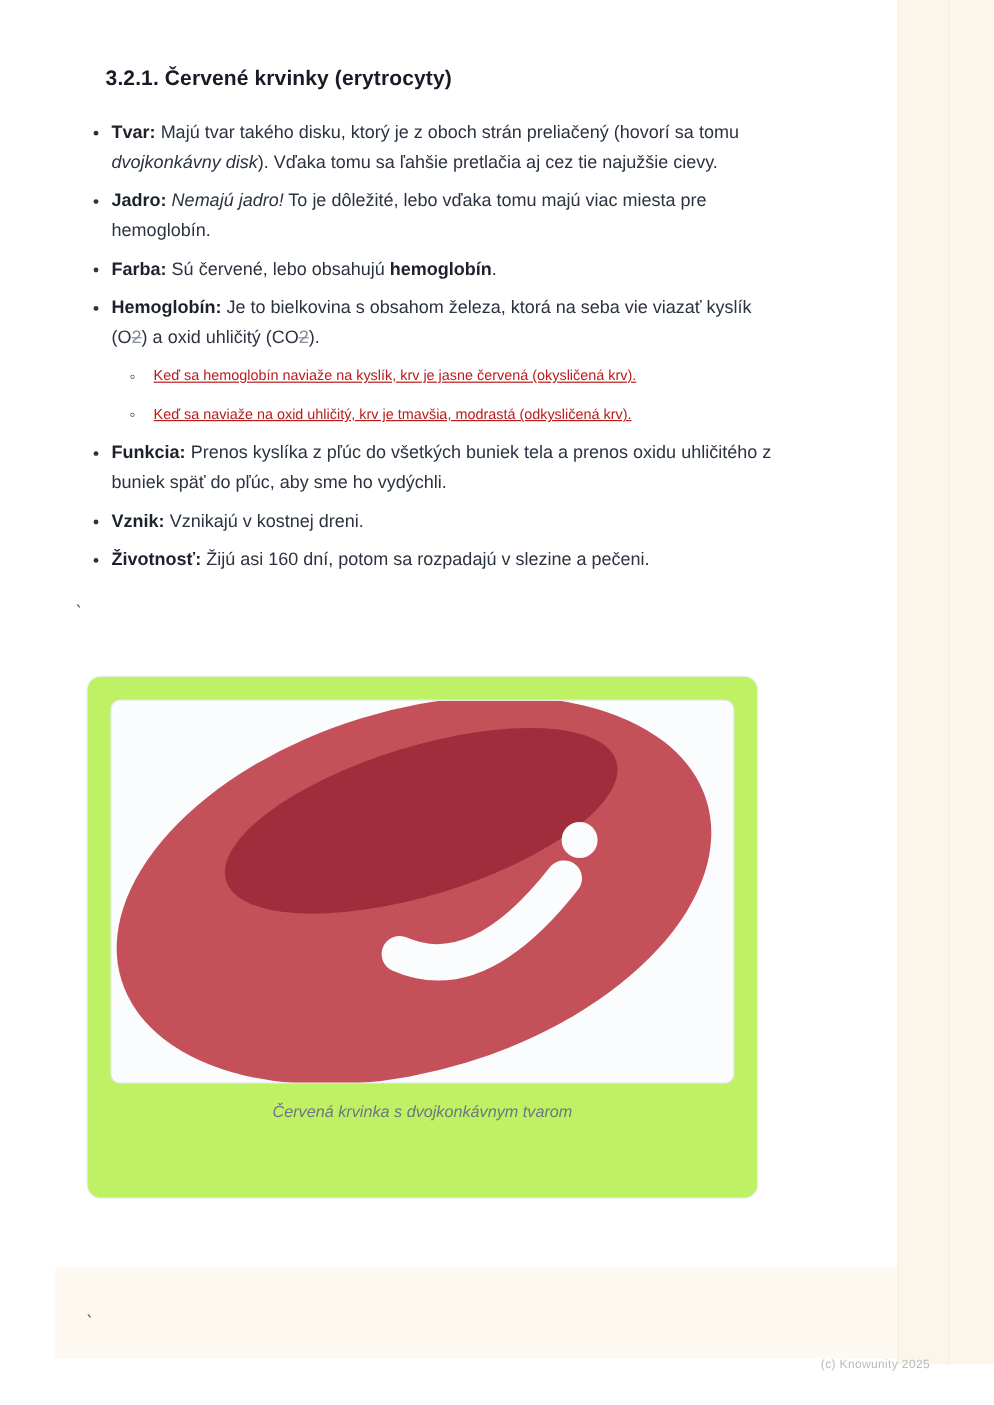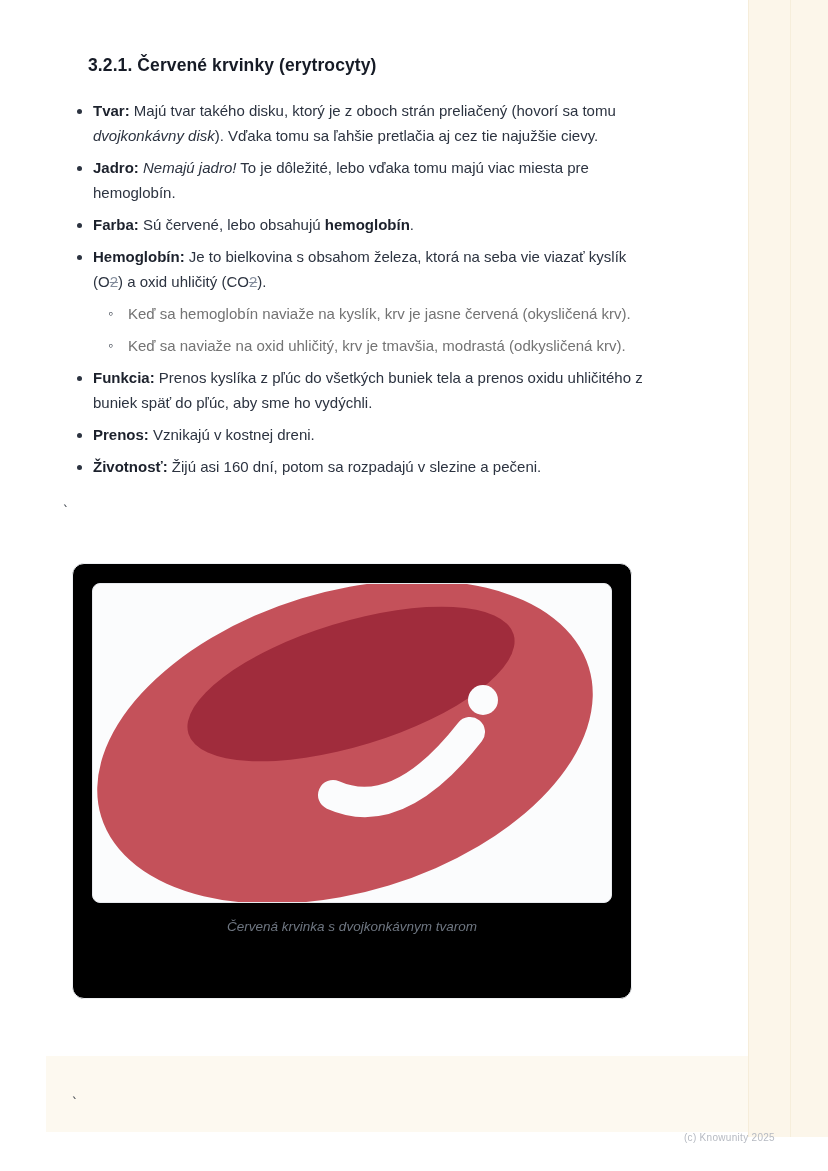--- a/index.html
+++ b/index.html
@@ -40,36 +40,37 @@
     font-size:15px;line-height:25px;color:#2c3340;margin:0 14px 7px 0;
   }
   .seg-b{font-weight:700;color:#1c212c;}
   .seg-i{font-style:italic;}
   .seg-s2{text-decoration:line-through;color:#848d9c;}
 
   ul.sub-list{
     margin:7px 0 0 0;padding:0 0 0 35px;list-style:none;width:525px;
   }
   ul.sub-list > li{
-    position:relative;font-size:15px;line-height:25px;color:#737373;
+    position:relative;font-size:12px;line-height:25px;color:#b91c1c;
     margin:0 0 7px 0;
+    text-decoration:underline;
   }
   ul.sub-list > li::before{
     content:"◦";position:absolute;left:-20px;top:0;
     font-size:14px;color:#2c3340;
   }
 
   .stray-tick{
     margin:24px 0 0 -10px;height:25px;font-size:13px;color:#3a4049;
     font-family:"DejaVu Sans Mono",monospace;
   }
 
   figure.figure-card{
     box-sizing:border-box;margin:35px 0 0 0;width:560px;height:436px;
-    background:#000000;border:1px solid #eef0f3;border-radius:12px;
+    background:#bef264;border:1px solid #eef0f3;border-radius:12px;
     padding:19px;
   }
   .img-frame{
     width:520px;height:320px;background:#fbfcfd;
     border:1px solid #e7e9ed;border-radius:8px;overflow:hidden;
     box-sizing:border-box;
   }
   .img-frame svg{display:block;}
   figcaption.figure-caption{
     margin-top:16px;width:520px;text-align:center;
@@ -101,21 +102,21 @@
 
     <ul class="bullet-list">
         <li><span class="seg-b">Tvar:</span><span class="seg-n"> Majú tvar takého disku, ktorý je z oboch strán preliačený (hovorí sa tomu </span><span class="seg-i">dvojkonkávny disk</span><span class="seg-n">). Vďaka tomu sa ľahšie pretlačia aj cez tie najužšie cievy.</span></li>
         <li><span class="seg-b">Jadro:</span><span class="seg-n"> </span><span class="seg-i">Nemajú jadro!</span><span class="seg-n"> To je dôležité, lebo vďaka tomu majú viac miesta pre hemoglobín.</span></li>
         <li><span class="seg-b">Farba:</span><span class="seg-n"> Sú červené, lebo obsahujú </span><span class="seg-b">hemoglobín</span><span class="seg-n">.</span></li>
         <li><span class="seg-b">Hemoglobín:</span><span class="seg-n"> Je to bielkovina s obsahom železa, ktorá na seba vie viazať kyslík (O</span><span class="seg-s2">2</span><span class="seg-n">) a oxid uhličitý (CO</span><span class="seg-s2">2</span><span class="seg-n">).</span><ul class="sub-list">
             <li>Keď sa hemoglobín naviaže na kyslík, krv je jasne červená (okysličená krv).</li>
             <li>Keď sa naviaže na oxid uhličitý, krv je tmavšia, modrastá (odkysličená krv).</li>
           </ul></li>
         <li><span class="seg-b">Funkcia:</span><span class="seg-n"> Prenos kyslíka z pľúc do všetkých buniek tela a prenos oxidu uhličitého z buniek späť do pľúc, aby sme ho vydýchli.</span></li>
-        <li><span class="seg-b">Prenos:</span><span class="seg-n"> Vznikajú v kostnej dreni.</span></li>
+        <li><span class="seg-b">Vznik:</span><span class="seg-n"> Vznikajú v kostnej dreni.</span></li>
         <li><span class="seg-b">Životnosť:</span><span class="seg-n"> Žijú asi 160 dní, potom sa rozpadajú v slezine a pečeni.</span></li>
       </ul>
 
     <div class="stray-tick">`</div>
 
     <figure class="figure-card">
       <div class="img-frame">
         <svg width="520" height="320" viewBox="0 0 520 320">
           <ellipse cx="252" cy="158" rx="255" ry="150" transform="rotate(-17 252 158)" fill="#c4515a"></ellipse>
           <ellipse cx="258" cy="100" rx="170" ry="62" transform="rotate(-17 258 100)" fill="#a02c3c"></ellipse>

